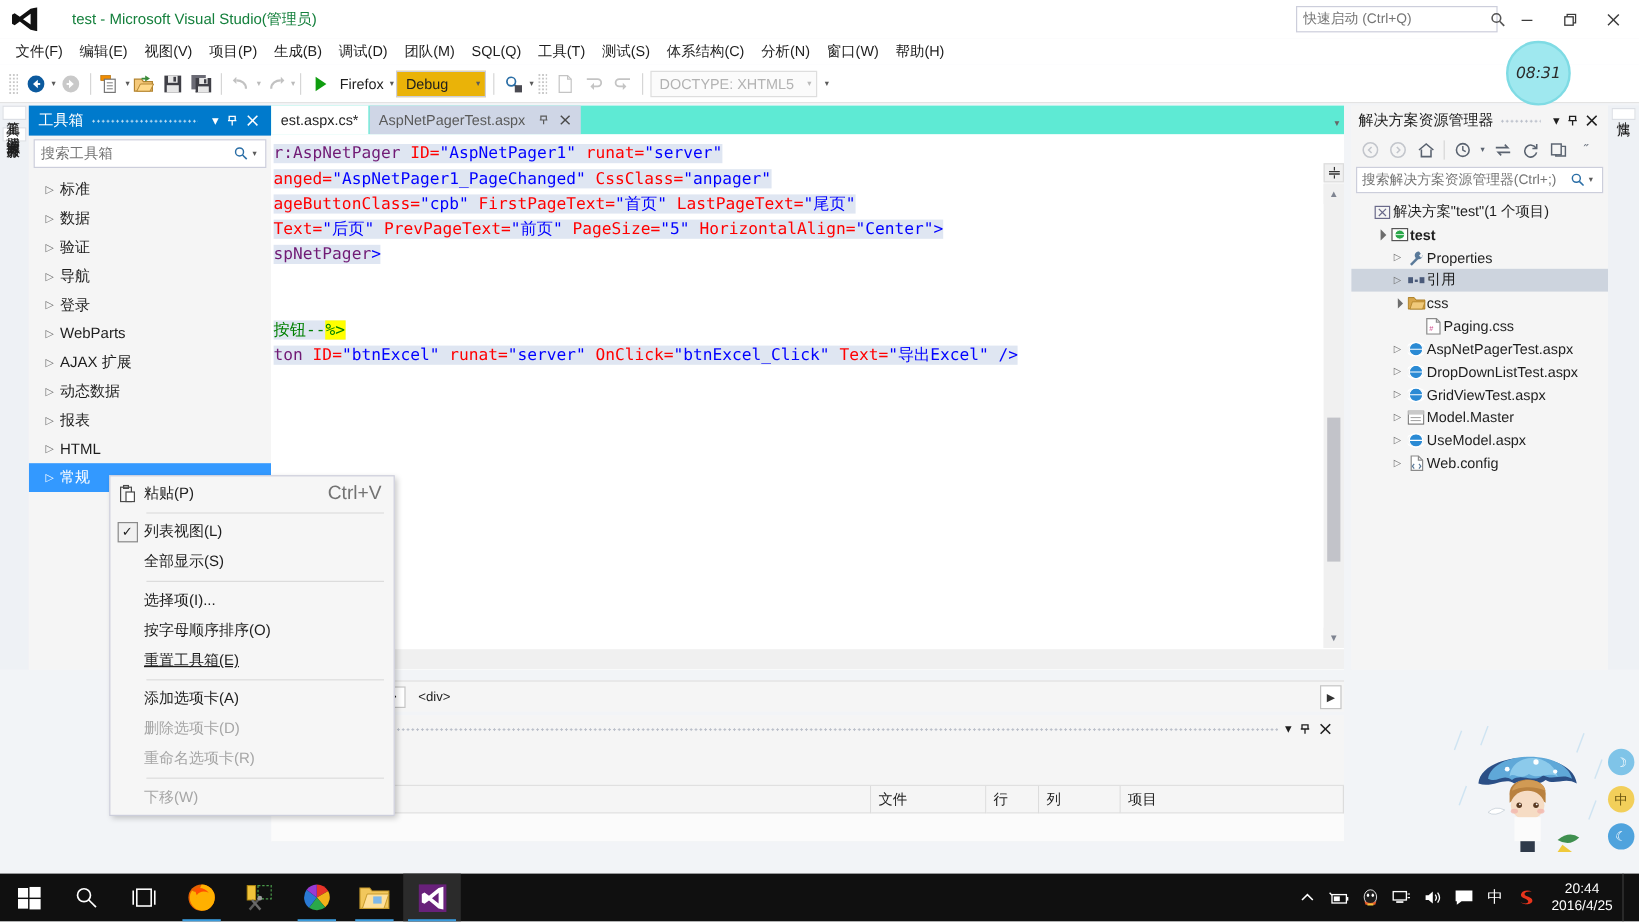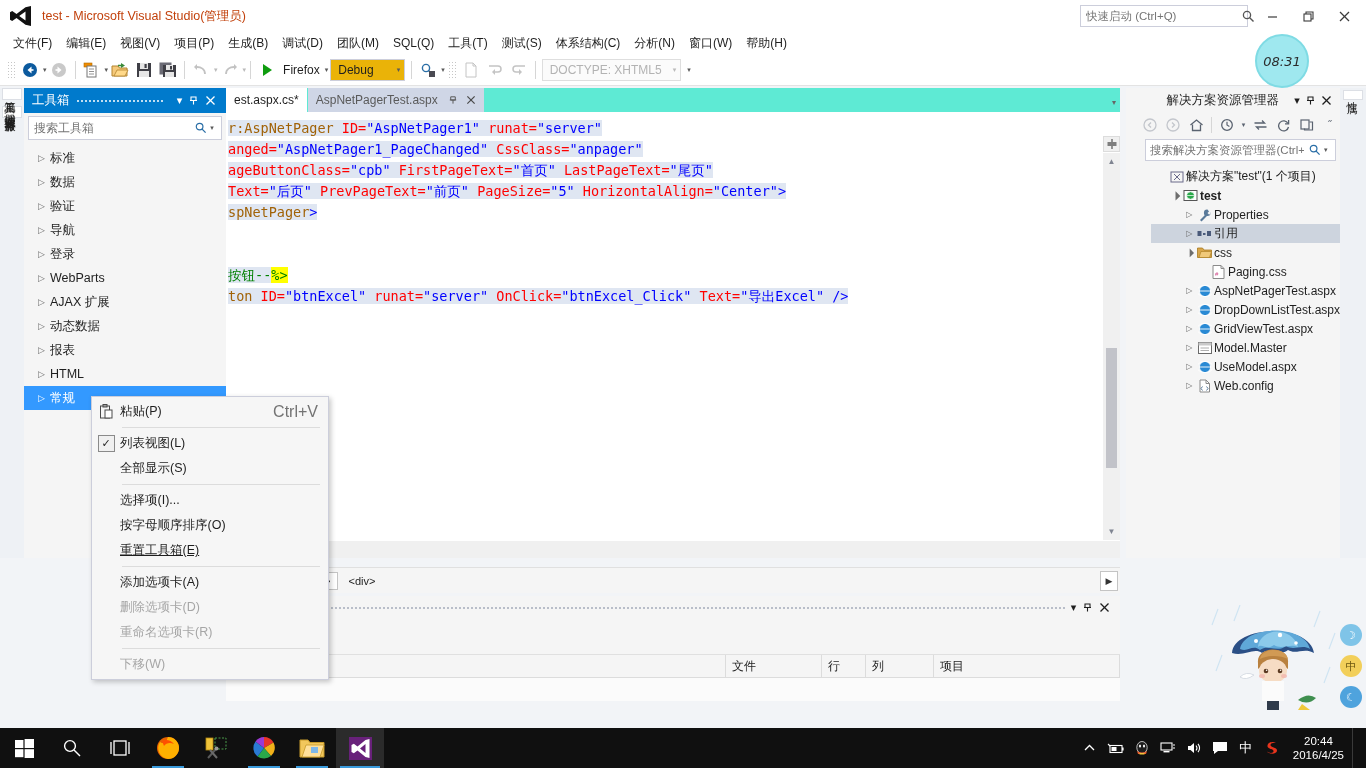--- a/index.html
+++ b/index.html
@@ -28,21 +28,21 @@
   .titlebar {
     position: absolute; left: 0; top: 0; width: 1366px; height: 32px;
     background: #ffffff;
     display: flex; align-items: center;
   }
   .vs-logo {
     width: 30px; height: 30px; margin-left: 6px;
     display: flex; align-items: center; justify-content: center;
   }
   .title-text {
-    font-size: 12.5px; color: #c2410c; margin-left: 6px;
+    font-size: 12.5px; color: #15803d; margin-left: 24px;
     font-family: "Liberation Sans", sans-serif;
   }
   .quick-launch {
     position: absolute; right: 118px; top: 5px;
     width: 168px; height: 22px;
     border: 1px solid #cccedb; background: #ffffff;
     display: flex; align-items: center;
   }
   .quick-launch input {
     border: none; outline: none; flex: 1;
@@ -199,21 +199,21 @@
     overflow: hidden;
   }
   .code {
     position: absolute; left: 2px; top: 6px;
     font-family: "DejaVu Sans Mono", "Liberation Mono", monospace;
     font-size: 13.5px; line-height: 21px;
     white-space: pre;
   }
   .code .ln { display: block; }
   .hl { background: #dfe6f2; }
-  .k-tag   { color: #a16207; }
+  .k-tag   { color: #701a75; }
   .k-attr  { color: #ff0000; }
   .k-val   { color: #0000ff; }
   .k-punct { color: #0000ff; }
   .k-cmt   { color: #008000; }
   .k-sel   { background: #ffff00; color: #008000; }
   .k-plain { color: #000000; }
 
   
   .ed-scroll {
     position: absolute; right: 0; top: 24px; width: 17px; bottom: 22px;
@@ -299,21 +299,21 @@
     border-right: 1px solid #dcdcdc; border-bottom: 1px solid #dcdcdc;
     display: flex; align-items: center; padding-left: 6px;
     font-size: 12px; color: #1e1e1e; background: #f5f5f5;
   }
   .err-body { flex: 1; background: #fbfbfb; border-top: 0; }
 
   
   .solexp {
     position: absolute; right: 26px; top: 88px;
     width: 214px; height: 470px;
-    background: #f5f5f5; display: flex; flex-direction: column; align-items: flex-end;
+    background: #f5f5f5; display: flex; flex-direction: column;
   }
   .se-header {
     height: 24px; display: flex; align-items: center;
     padding: 0 3px 0 6px; background: #f5f5f5;
   }
   .se-title { font-size: 12.5px; color: #1e1e1e; white-space: nowrap; }
   .se-dots {
     flex: 1; height: 100%;
     background-image: radial-gradient(#b9bec9 1px, transparent 1px);
     background-size: 4px 4px; background-position: 0 11px;

